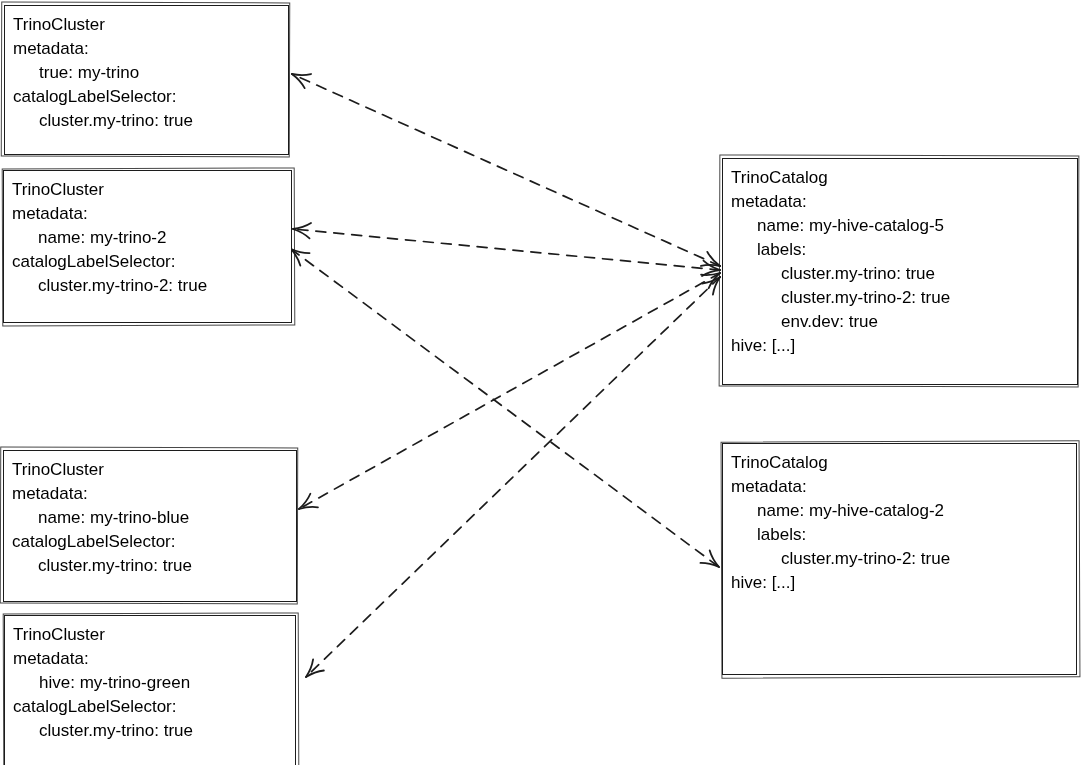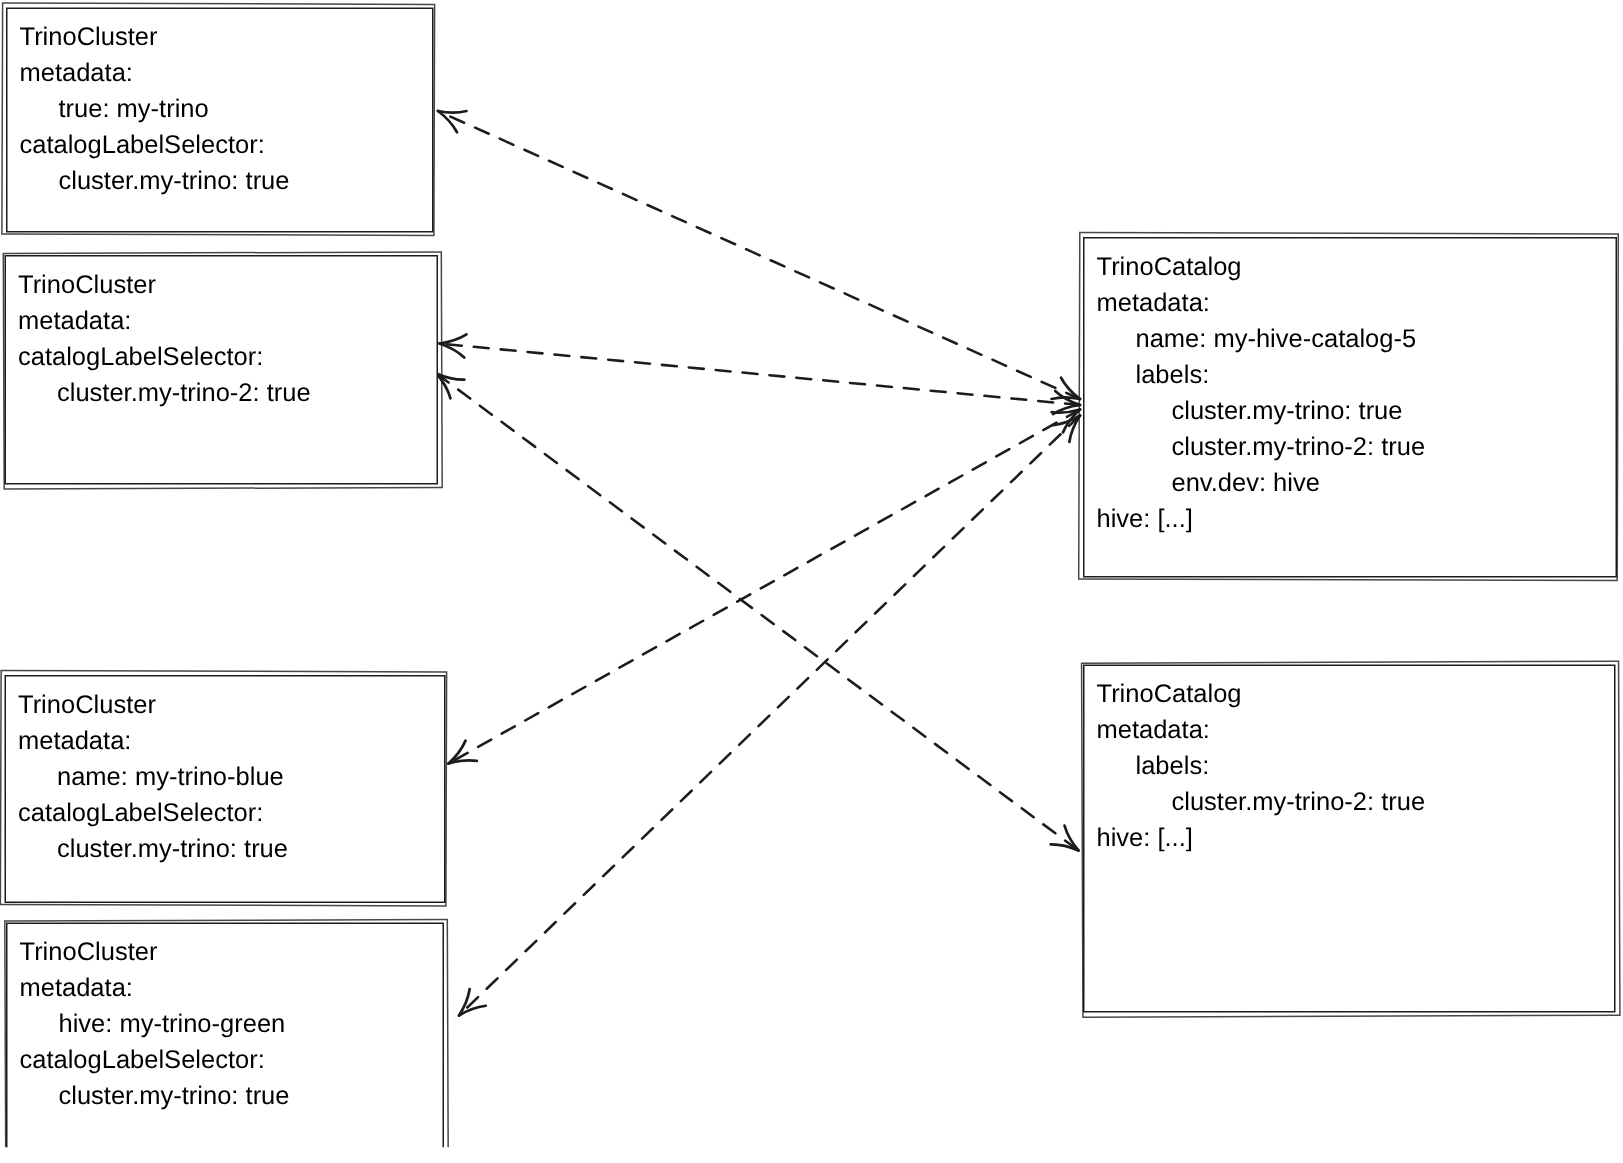--- a/index.html
+++ b/index.html
@@ -98,20 +98,21 @@
 <div class="node" style="left: 4px; top: 5px; width: 285px; height: 150px;">
       <div class="line indent-0">TrinoCluster</div>
       <div class="line indent-0">metadata:</div>
       <div class="line indent-1">true: my-trino</div>
       <div class="line indent-0">catalogLabelSelector:</div>
       <div class="line indent-1">cluster.my-trino: true</div>
     </div>
     <div class="node" style="left: 3px; top: 170px; width: 289px; height: 153px;">
       <div class="line indent-0">TrinoCluster</div>
       <div class="line indent-0">metadata:</div>
+      <div class="line indent-1">name: my-trino-2</div>
       <div class="line indent-0">catalogLabelSelector:</div>
       <div class="line indent-1">cluster.my-trino-2: true</div>
     </div>
     <div class="node" style="left: 3px; top: 450px; width: 294px; height: 152px;">
       <div class="line indent-0">TrinoCluster</div>
       <div class="line indent-0">metadata:</div>
       <div class="line indent-1">name: my-trino-blue</div>
       <div class="line indent-0">catalogLabelSelector:</div>
       <div class="line indent-1">cluster.my-trino: true</div>
     </div>
@@ -122,23 +123,24 @@
       <div class="line indent-0">catalogLabelSelector:</div>
       <div class="line indent-1">cluster.my-trino: true</div>
     </div>
     <div class="node" style="left: 722px; top: 158px; width: 356px; height: 227px;">
       <div class="line indent-0">TrinoCatalog</div>
       <div class="line indent-0">metadata:</div>
       <div class="line indent-1">name: my-hive-catalog-5</div>
       <div class="line indent-1">labels:</div>
       <div class="line indent-2">cluster.my-trino: true</div>
       <div class="line indent-2">cluster.my-trino-2: true</div>
-      <div class="line indent-2">env.dev: hive</div>
+      <div class="line indent-2">env.dev: true</div>
       <div class="line indent-0">hive: [...]</div>
     </div>
     <div class="node" style="left: 722px; top: 443px; width: 355px; height: 232px;">
       <div class="line indent-0">TrinoCatalog</div>
       <div class="line indent-0">metadata:</div>
+      <div class="line indent-1">name: my-hive-catalog-2</div>
       <div class="line indent-1">labels:</div>
       <div class="line indent-2">cluster.my-trino-2: true</div>
       <div class="line indent-0">hive: [...]</div>
     </div>
   </div>
 
 </body></html>

